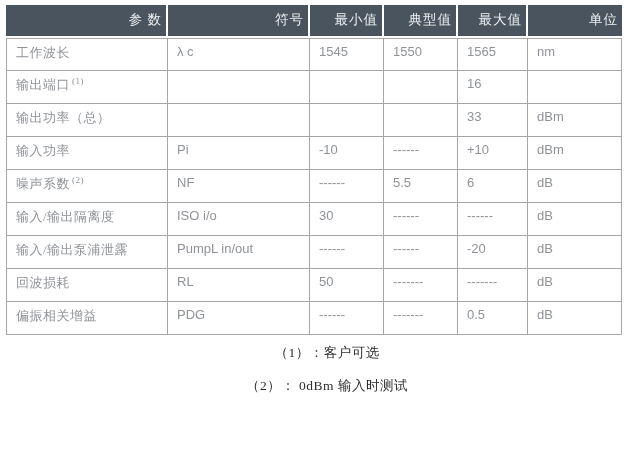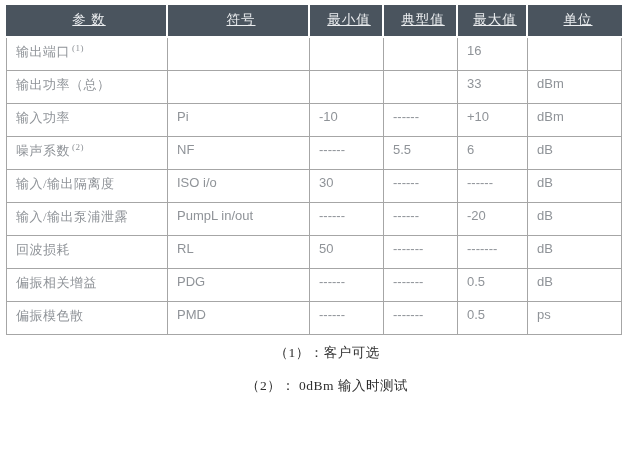--- a/index.html
+++ b/index.html
@@ -25,31 +25,30 @@
   col.c-sym   { width: 142px; }
   col.c-min   { width: 74px; }
   col.c-typ   { width: 74px; }
   col.c-max   { width: 70px; }
   col.c-unit  { width: 94px; }
 
   th {
     background: #4a545e;
     color: #edeff1;
     font-weight: normal;
-    text-align: center;
+    text-align: right;
     font-size: 13.5px;
     height: 33px;
     box-sizing: border-box;
     padding: 6px 4px 0 10px;
     vertical-align: top;
     border-right: 2px solid #ffffff;
     border-bottom: 2px solid #ffffff;
     font-family: "Liberation Serif", serif;
     letter-spacing: 1px;
-    text-decoration: underline;
   }
   th:last-child { border-right: none; }
 
   td {
     height: 33px;
     box-sizing: border-box;
     vertical-align: top;
     padding: 5px 4px 0 9px;
     font-size: 13px;
     color: #8f9398;
@@ -102,20 +101,28 @@
         <th>参  数</th>
         <th>符号</th>
         <th>最小值</th>
         <th>典型值</th>
         <th>最大值</th>
         <th>单位</th>
       </tr>
     </thead>
     <tbody>
 
+      <tr class="first-body">
+        <td class="param"><span>工作波长</span></td>
+        <td>λ c</td>
+        <td>1545</td>
+        <td>1550</td>
+        <td>1565</td>
+        <td>nm</td>
+      </tr>
 
       <tr>
         <td class="param"><span>输出端口</span><sup class="fn-ref">(1)</sup></td>
         <td></td>
         <td></td>
         <td></td>
         <td>16</td>
         <td></td>
       </tr>
 
@@ -176,28 +183,20 @@
 
       <tr>
         <td class="param"><span>偏振相关增益</span></td>
         <td>PDG</td>
         <td>------</td>
         <td>-------</td>
         <td>0.5</td>
         <td>dB</td>
       </tr>
 
-      <tr>
-        <td class="param"><span>偏振模色散</span></td>
-        <td>PMD</td>
-        <td>------</td>
-        <td>-------</td>
-        <td>0.5</td>
-        <td>ps</td>
-      </tr>
 
     </tbody>
   </table>
 
   <div class="footnotes">
     <div class="footnote-line">（1）：客户可选</div>
     <div class="footnote-line">（2）： 0dBm 输入时测试</div>
   </div>
 
 </div>

